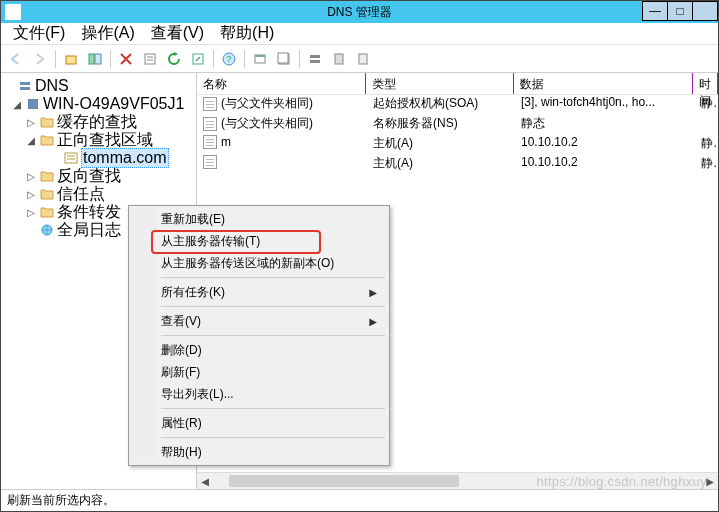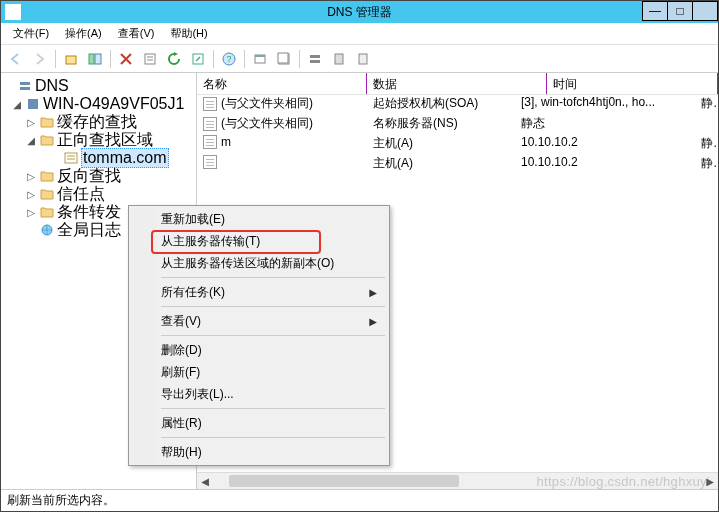--- a/index.html
+++ b/index.html
@@ -52,21 +52,21 @@
   .menubar {
     height: 22px;
     display: flex;
     align-items: center;
     padding: 0 4px;
     background: #fff;
     border-bottom: 1px solid #e0e0e0;
   }
   .menubar .menuitem {
     padding: 2px 8px;
-    font-size: 11px;
+    font-size: 16px;
   }
 
   
   .toolbar {
     height: 28px;
     display: flex;
     align-items: center;
     padding: 0 4px;
     border-bottom: 1px solid #ccc;
     gap: 2px;
@@ -487,20 +487,21 @@
             </ul>
           </li>
         </ul>
       </li>
     </ul>
   </div>
 
   <div class="list-pane">
     <div class="list-header">
       <div class="col col-name">名称</div>
+      <div class="col col-type">类型</div>
       <div class="col col-data">数据</div>
       <div class="col col-time">时间</div>
     </div>
     <div class="list-body">
       <div class="row">
         <div class="cell col-name">
           <span class="rec-icon page"></span>
           <span>(与父文件夹相同)</span>
         </div>
         <div class="cell col-type">起始授权机构(SOA)</div>

